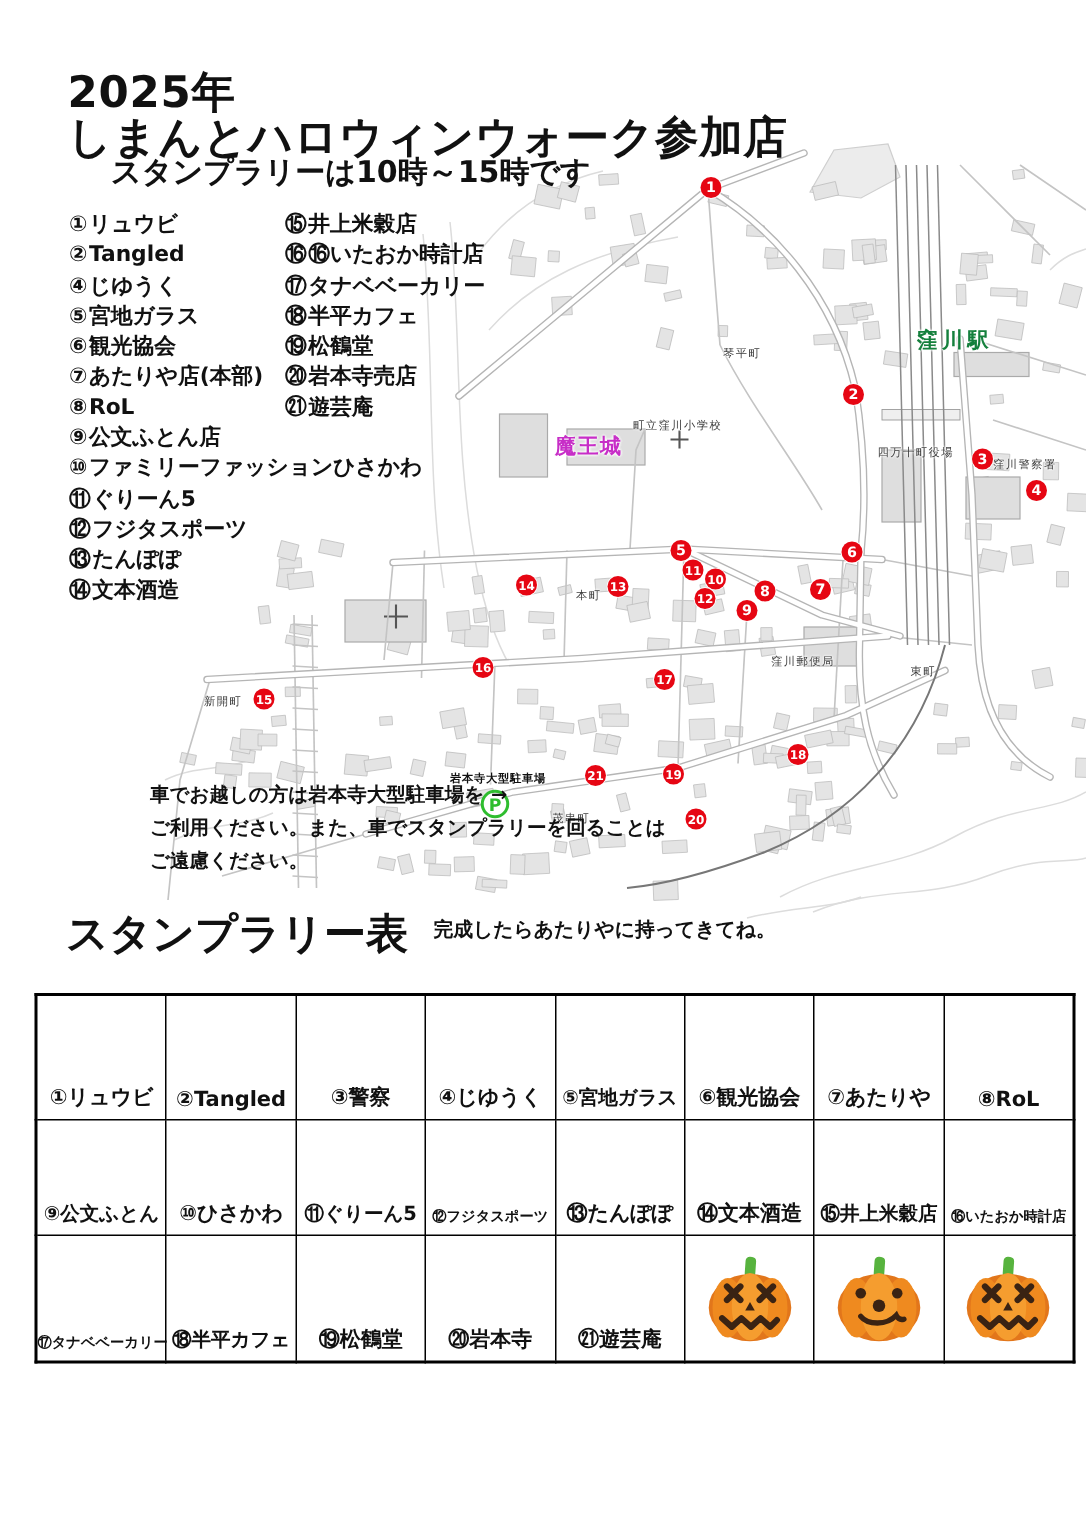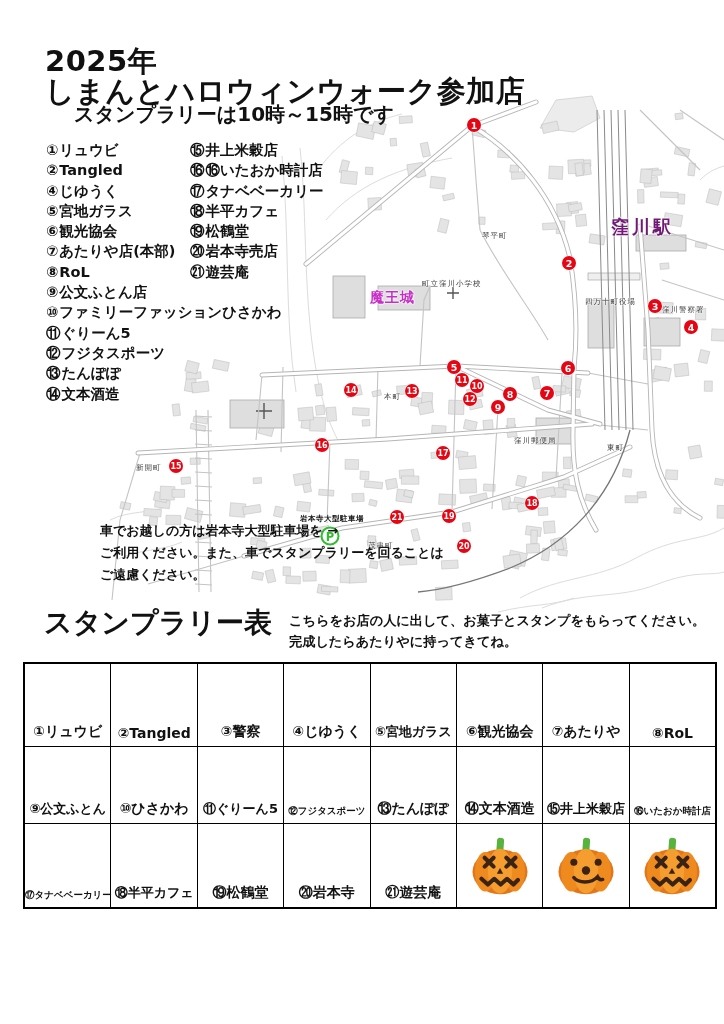--- a/index.html
+++ b/index.html
@@ -15,21 +15,21 @@
   #store-col-right{left:190px;top:140px;z-index:3;}
   .store-item{font-size:14.5px;font-weight:600;line-height:20.3px;white-space:nowrap;}
   .store-item .sid{margin-right:1px;}
   
   #map-art{left:0;top:0;z-index:1;}
   #map-overlay{left:0;top:0;width:724px;height:1024px;z-index:2;pointer-events:none;}
   .map-label{position:absolute;white-space:nowrap;transform:translate(0,-50%);
              text-shadow:0 0 2px #fff,0 0 2px #fff,0 0 2px #fff;}
   .lab-small{font-size:7.5px;color:#3c3c3c;letter-spacing:1px;}
   .lab-small-bold{font-size:7.5px;color:#111;font-weight:700;letter-spacing:0.5px;}
-  .lab-station{font-size:18px;color:#701a75;letter-spacing:3px;font-weight:600;text-align:center;}
+  .lab-station{font-size:14px;color:#15803d;letter-spacing:3px;font-weight:600;text-align:center;}
   .lab-magenta{font-size:14px;font-weight:800;color:var(--magenta);letter-spacing:1px;}
   .map-marker{position:absolute;width:14px;height:14px;border-radius:50%;
               background:var(--marker-red);color:#fff;font-weight:800;
               display:flex;align-items:center;justify-content:center;
               transform:translate(-50%,-50%);box-shadow:0 0 0 0.5px #fff;}
   #parking-p{position:absolute;width:15px;height:15px;border-radius:50%;background:#fff;
              border:2.4px solid var(--pgreen);color:var(--pgreen);font-size:11.5px;font-weight:800;
              display:flex;align-items:center;justify-content:center;transform:translate(-50%,-50%);}
   
   #parking-note{left:100px;top:520px;z-index:3;font-size:13px;font-weight:700;line-height:22px;}
@@ -402,21 +402,20 @@
   </div>
 
 <div id="parking-note" class="abs">
   <div>車でお越しの方は岩本寺大型駐車場を →</div>
   <div>ご利用ください。また、車でスタンプラリーを回ることは</div>
   <div>ご遠慮ください。</div>
 </div>
 
 <div id="rally-heading" class="abs">スタンプラリー表</div>
 <div id="rally-instructions" class="abs">
-  <div>こちらをお店の人に出して、お菓子とスタンプをもらってください。</div>
   <div>完成したらあたりやに持ってきてね。</div>
 </div>
 
 <table id="stamp-table" class="abs">
     <tbody id="stamp-tbody">
       <tr>
         <td>
           <span class="cell-label" style="font-size: 14px;">①リュウビ</span>
         </td>
         <td>

